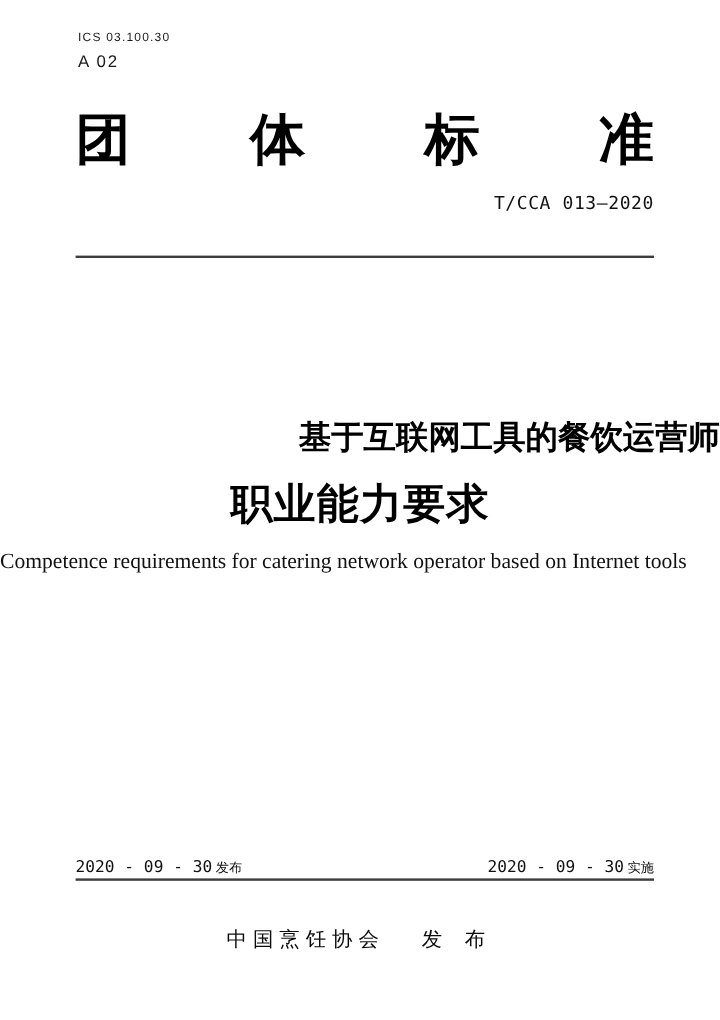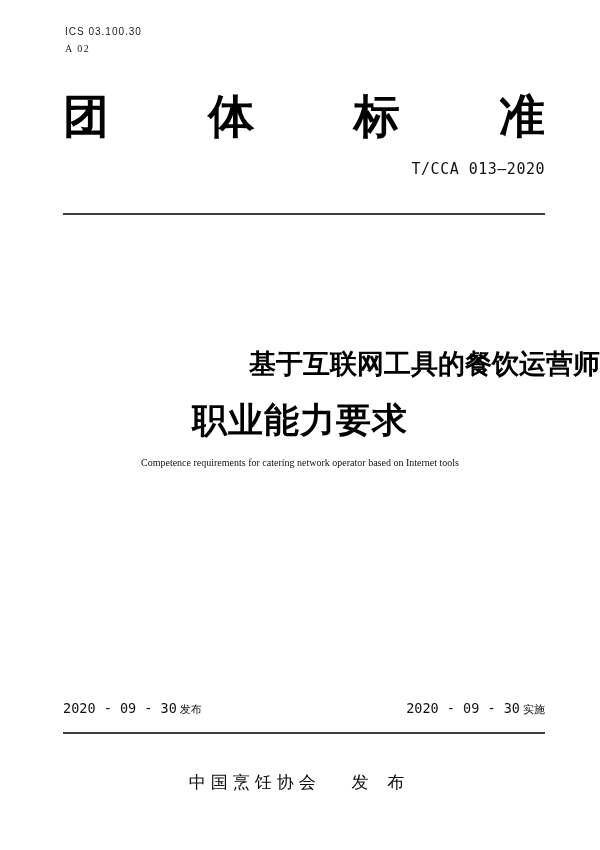--- a/index.html
+++ b/index.html
@@ -20,24 +20,23 @@
   .ics-code {
     position: absolute;
     left: 65px; top: 26px;
     font-size: 10px;
     letter-spacing: 1px;
     color: #1a1a1a;
   }
   .class-code {
     position: absolute;
     left: 65px; top: 43px;
-    font-size: 10px;
+    font-size: 14px;
     letter-spacing: 1.5px;
     color: #1a1a1a;
-    font-family: Liberation Serif, serif;
   }
   .standard-type {
     position: absolute;
     left: 63px; top: 92px;
     width: 482px;
     display: flex;
     justify-content: space-between;
     font-size: 46px;
     font-weight: bold;
     line-height: 1.05;
@@ -74,35 +73,34 @@
     text-align: center;
     font-size: 35px;
     font-weight: bold;
     letter-spacing: 1px;
     color: #000;
   }
   .doc-title-en {
     position: absolute;
     left: 0; top: 457px;
     width: 600px;
-    text-align: center;
-    font-size: 10px;
+    font-size: 18px;
     font-family: "Liberation Serif", serif;
     color: #111;
   }
   .dates-row {
     position: absolute;
     left: 63px; top: 710px;
     width: 482px;
     height: 24px;
     border-bottom: 2px solid #3d3d3d;
     display: flex;
     justify-content: space-between;
     align-items: flex-end;
-    padding-bottom: 15px;
+    padding-bottom: 1px;
   }
   .date-group { display: flex; align-items: baseline; }
   .date-value {
     font-family: "DejaVu Sans Mono", "Liberation Sans", monospace;
     font-size: 13.5px;
     color: #111;
   }
   .date-label {
     font-size: 11px;
     margin-left: 3px;

